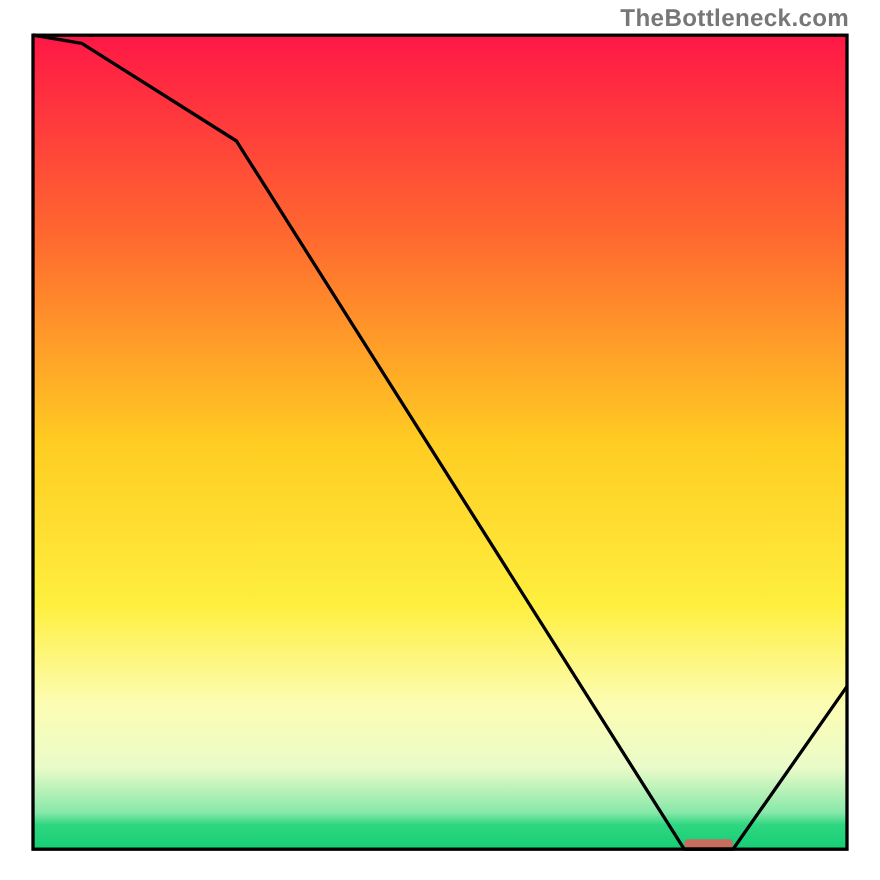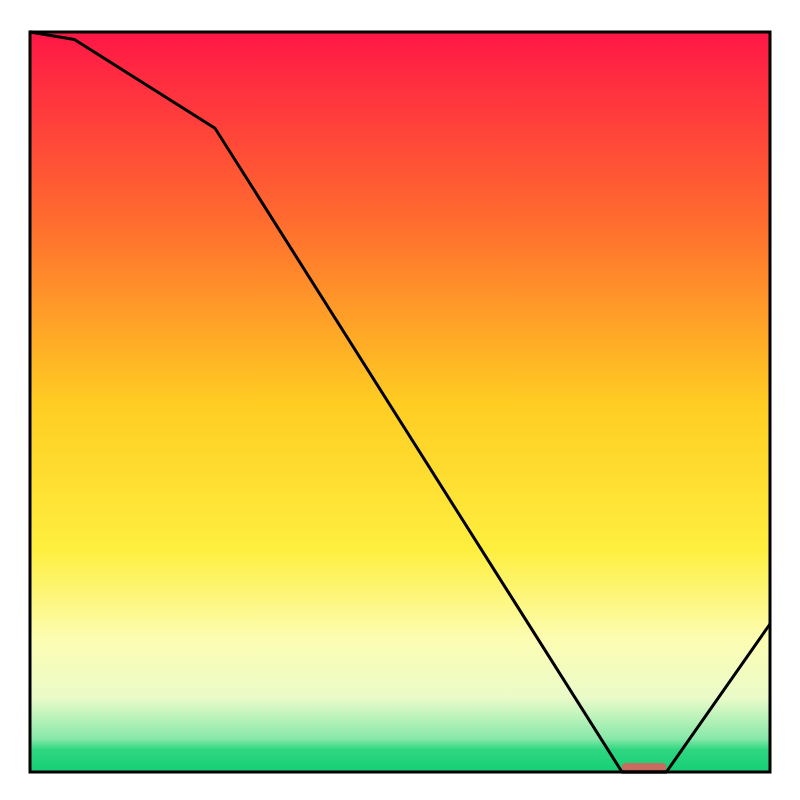--- a/index.html
+++ b/index.html
@@ -29,20 +29,21 @@
   svg.chart {
     position: absolute;
     left: 0;
     top: 0;
   }
 </style>
 </head>
 <body>
 <div class="container">
 
+<div class="watermark">TheBottleneck.com</div>
 
 <svg class="chart" width="800" height="800">
   <defs>
     <linearGradient id="bg-grad" x1="0" y1="0" x2="0" y2="1">
           <stop offset="0.00%" stop-color="#ff1746"></stop>
           <stop offset="25.00%" stop-color="#ff6a2f"></stop>
           <stop offset="50.00%" stop-color="#ffcc22"></stop>
           <stop offset="70.00%" stop-color="#feef3f"></stop>
           <stop offset="82.00%" stop-color="#fcfdb2"></stop>
           <stop offset="90.00%" stop-color="#eafbc9"></stop>

